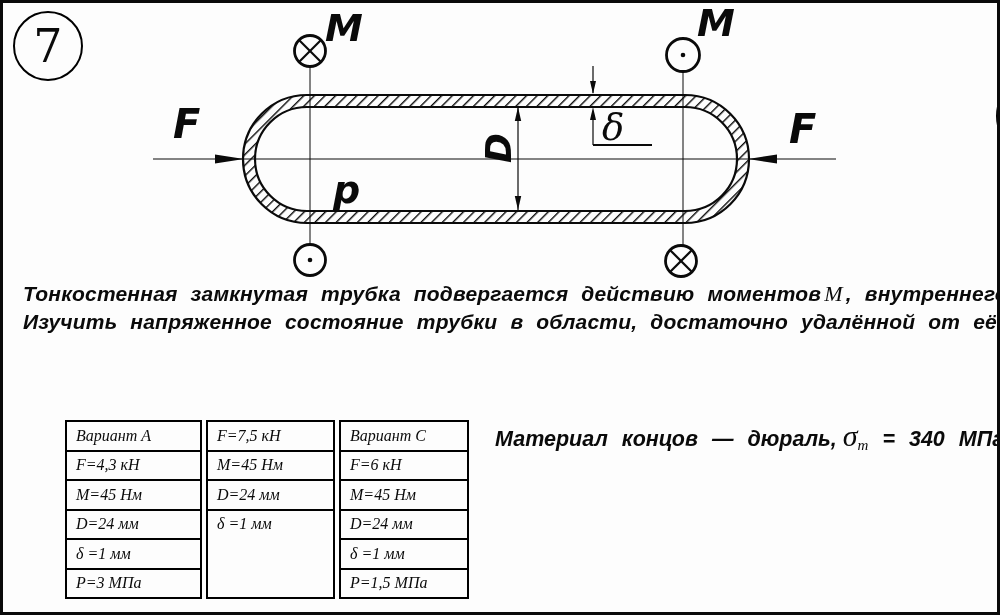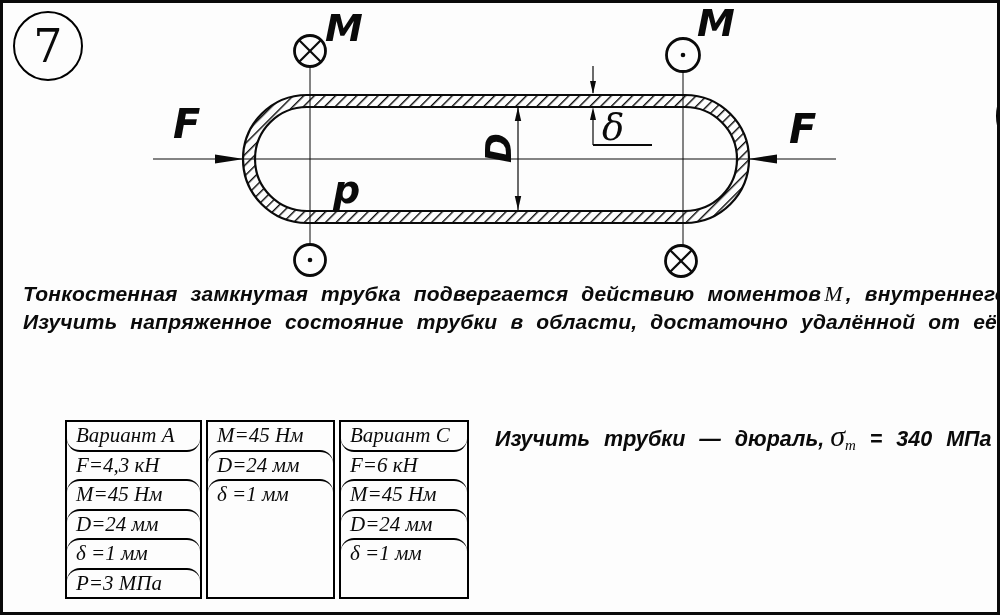--- a/index.html
+++ b/index.html
@@ -41,23 +41,22 @@
     font-family:"Liberation Serif", serif; font-weight:400;
     font-style:italic; font-size:15px; vertical-align:-4px;
   }
   .vtable{
     position:absolute; left:62px; top:417px; display:flex; gap:4px;
   }
   .vcol{ border:2.5px solid #000; background:#fdfdfd; }
   .vcol.c1{ width:133px; } .vcol.c2{ width:125px; } .vcol.c3{ width:126px; }
   .tcell{
     height:27.5px; display:flex; align-items:center; padding-left:9px;
-    font-family:"Liberation Serif", serif; font-style:italic; font-size:21px;
+    font-family:"Liberation Serif", serif; font-style:italic; font-size:16px;
     white-space:nowrap;
-    border-radius:13px;
   }
   .tcell + .tcell{ border-top:2.5px solid #000; }
   .tcell.head{ border-bottom:2.5px solid #000; }
   .tcell.head + .tcell{ border-top:none; }
   svg text{ fill:#0a0a0a; }
   .lbl-big{
     font-family:"DejaVu Sans", sans-serif; font-style:italic; font-weight:bold;
   }
   .lbl-serif{
     font-family:"DejaVu Serif", serif; font-style:italic;
@@ -139,42 +138,44 @@
   <div class="prob">
     <div>
       <span>Тонкостенная замкнутая трубка подвергается действию моментов</span><span class="sym">M</span><span>, внутреннего</span>
     </div>
     <div>
       <span>Изучить напряженное состояние трубки в области, достаточно удалённой от её концов.</span>
     </div>
   </div>
 
   <div class="material">
-    <span>Изучить трубки — дюраль,</span><span class="sigma">σ</span><span class="sigma-sub">т</span>
+    <span>Материал концов — дюраль,</span><span class="sigma">σ</span><span class="sigma-sub">т</span>
     <span>= 340 МПа</span>
   </div>
 
   <div class="vtable">
     <div class="vcol c1">
       <div class="tcell head">Вариант А</div>
       <div class="tcell">F=4,3 кН</div>
       <div class="tcell">M=45 Нм</div>
       <div class="tcell">D=24 мм</div>
       <div class="tcell">δ =1 мм</div>
       <div class="tcell">P=3 МПа</div>
     </div>
     <div class="vcol c2">
+      <div class="tcell">F=7,5 кН</div>
       <div class="tcell">M=45 Нм</div>
       <div class="tcell">D=24 мм</div>
       <div class="tcell">δ =1 мм</div>
     </div>
     <div class="vcol c3">
       <div class="tcell head">Вариант С</div>
       <div class="tcell">F=6 кН</div>
       <div class="tcell">M=45 Нм</div>
       <div class="tcell">D=24 мм</div>
       <div class="tcell">δ =1 мм</div>
+      <div class="tcell">P=1,5 МПа</div>
     </div>
   </div>
 
   <div class="next-badge"></div>
 
 </div>
 
 </body></html>

